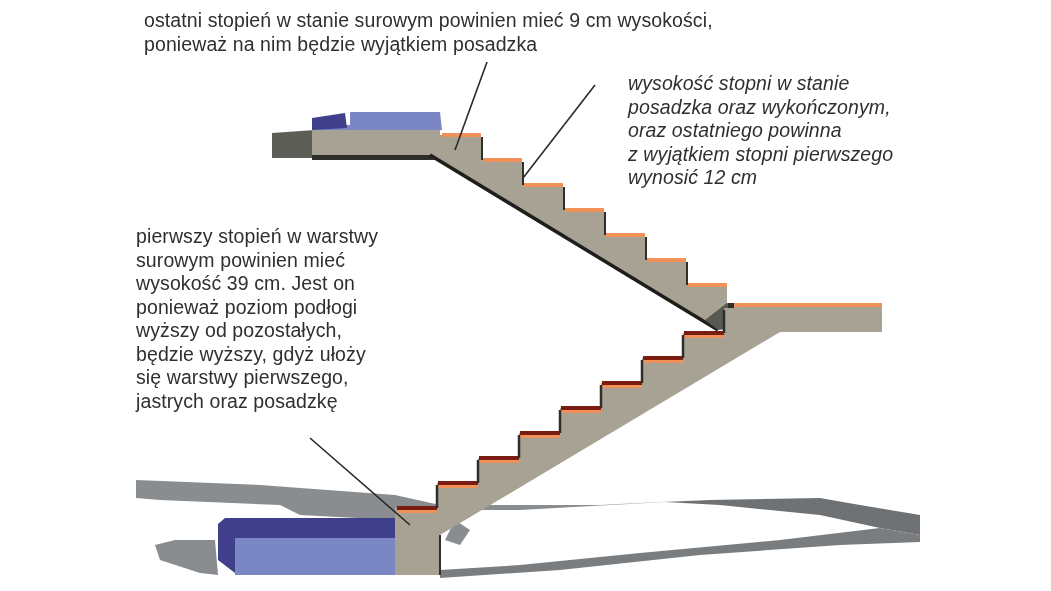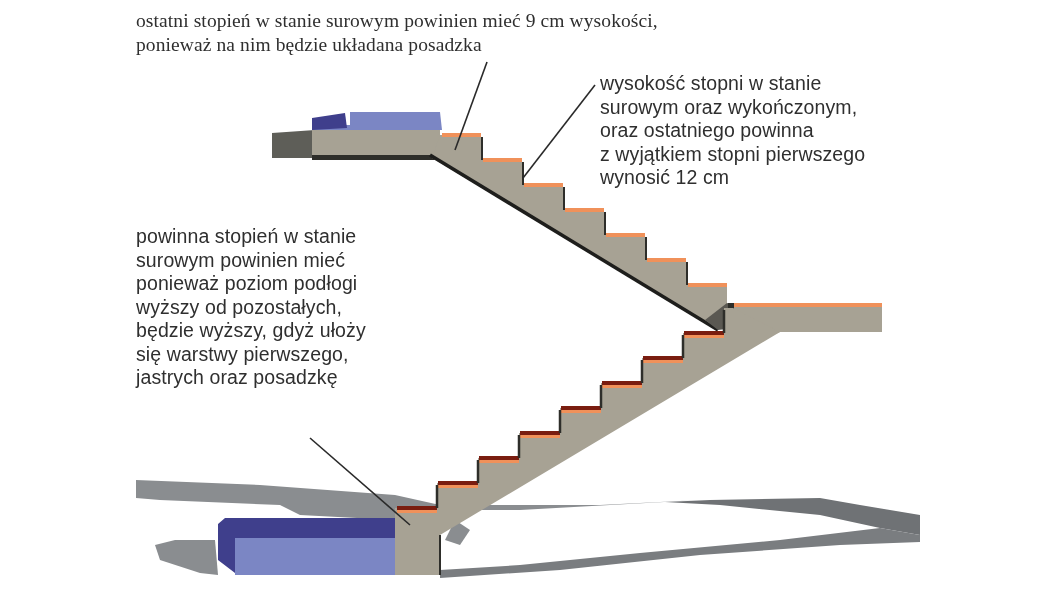--- a/index.html
+++ b/index.html
@@ -1,21 +1,21 @@
 <!DOCTYPE html>
 <html><head>
 <meta charset="utf-8">
 <style>
   html, body { margin: 0; padding: 0; background: #ffffff; }
   body { width: 1051px; height: 591px; position: relative; overflow: hidden; font-family: "Liberation Sans", sans-serif; }
   #diagram { position: absolute; left: 0; top: 0; width: 1051px; height: 591px; }
   .label { position: absolute; color: #2f2f2f; font-family: "Liberation Sans", sans-serif; font-size: 19.5px; line-height: 23.5px; letter-spacing: 0.1px; }
   .label span { display: block; white-space: nowrap; }
-  #label-top { left: 136px; top: 9px; font-family: Liberation Serif, serif; }
-  #label-right { left: 600px; top: 72px; }
+  #label-top { left: 144px; top: 9px; }
+  #label-right { left: 628px; top: 72px; font-style: italic; }
   #label-left { left: 136px; top: 225px; }
 </style>
 </head>
 <body>
 
 <svg id="diagram" viewBox="0 0 1051 591" xmlns="http://www.w3.org/2000/svg">
 
   <g>
     <path d="M136 480 L260 485 L395 495 L440 505 L600 505 L700 500 L520 510 L445 510 L440 520 L395 520 L300 515 L280 505 L160 500 L136 498 Z" fill="#8a8d90"></path>
     <path d="M155 545 L175 540 L215 540 L218 575 L200 573 L160 560 Z" fill="#8a8d90"></path>
@@ -106,32 +106,33 @@
 
   <g stroke="#2a2a2a" stroke-width="1.6" fill="none">
     <line x1="487" y1="62" x2="455" y2="150"></line>
     <line x1="595" y1="85" x2="523" y2="178"></line>
     <line x1="310" y1="438" x2="410" y2="525"></line>
   </g>
 </svg>
 
 <div class="label" id="label-top">
   <span>ostatni stopień w stanie surowym powinien mieć 9 cm wysokości,</span>
-  <span>ponieważ na nim będzie układana posadzka</span>
+  <span>ponieważ na nim będzie wyjątkiem posadzka</span>
 </div>
 
 <div class="label" id="label-right">
   <span>wysokość stopni w stanie</span>
-  <span>surowym oraz wykończonym,</span>
+  <span>posadzka oraz wykończonym,</span>
   <span>oraz ostatniego powinna</span>
   <span>z wyjątkiem stopni pierwszego</span>
   <span>wynosić 12 cm</span>
 </div>
 
 <div class="label" id="label-left">
-  <span>powinna stopień w stanie</span>
+  <span>pierwszy stopień w warstwy</span>
   <span>surowym powinien mieć</span>
+  <span>wysokość 39 cm. Jest on</span>
   <span>ponieważ poziom podłogi</span>
   <span>wyższy od pozostałych,</span>
   <span>będzie wyższy, gdyż ułoży</span>
   <span>się warstwy pierwszego,</span>
   <span>jastrych oraz posadzkę</span>
 </div>
 
 </body></html>

